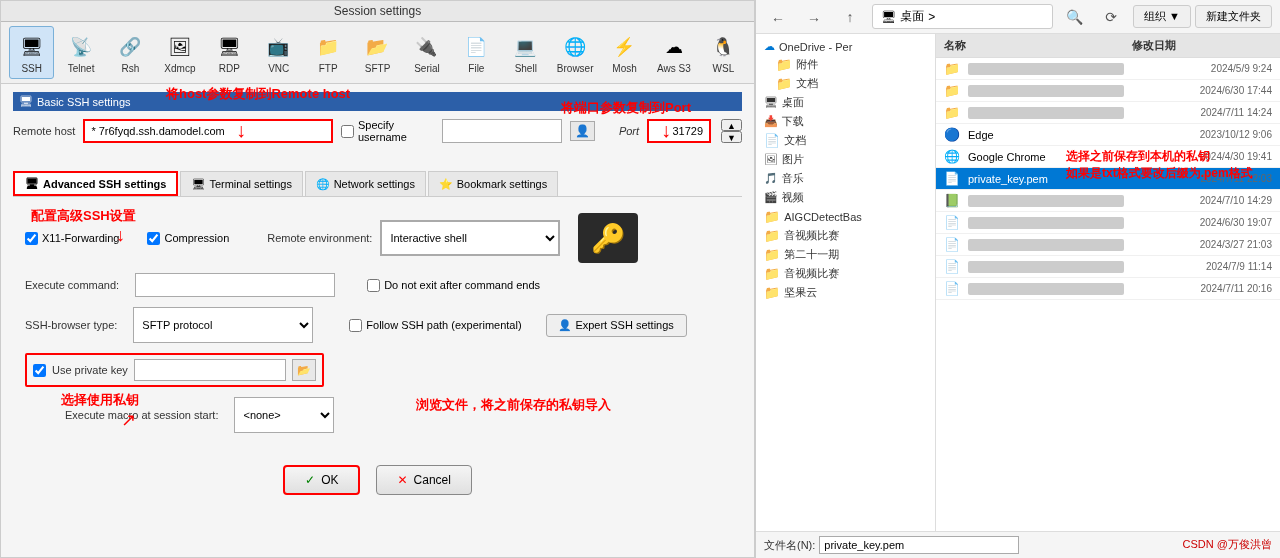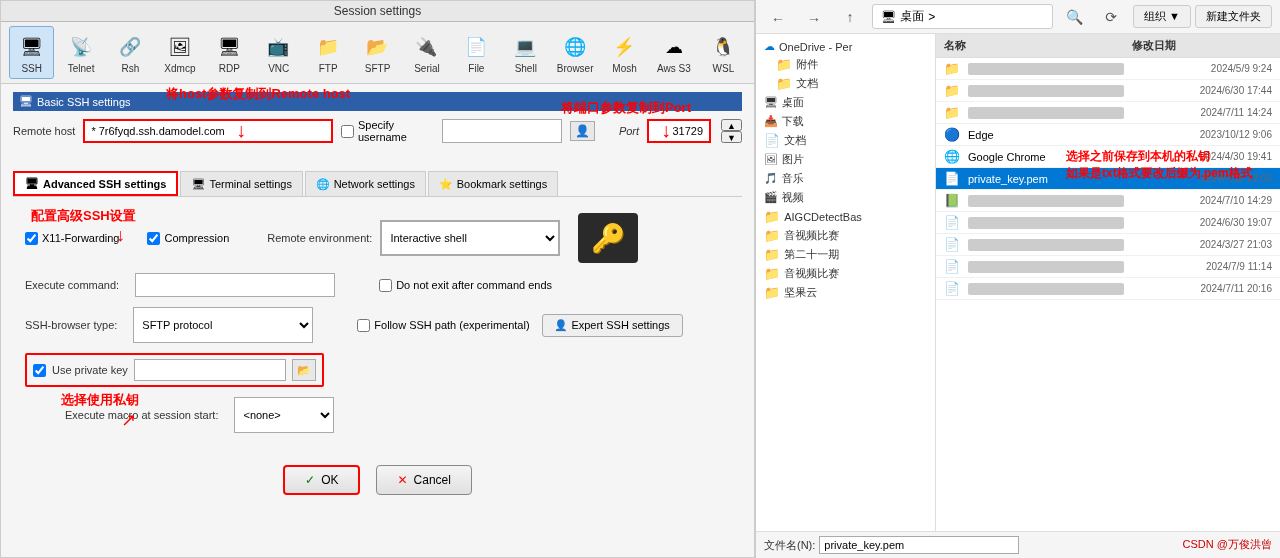--- a/index.html
+++ b/index.html
@@ -542,37 +542,37 @@
           <option>None</option>
         </select>
         <div class="key-icon-box">
           <span style="font-size:28px; color:#f5c542;">🔑</span>
         </div>
       </div>
 
       <div class="advanced-row">
         <span class="form-label">Execute command:</span>
         <input type="text" class="form-input" style="width: 200px; margin-left: 8px;">
-        <label class="checkbox-label" style="margin-left:36px;">
+        <label class="checkbox-label" style="margin-left:24px;">
           <input type="checkbox" style="">
           <span>Do not exit after command ends</span>
         </label>
       </div>
 
       <div class="advanced-row">
         <span class="form-label">SSH-browser type:</span>
         <select class="select-input sftp-select" style="margin-left:8px;">
           <option>SFTP protocol</option>
           <option>SCP protocol</option>
         </select>
-        <label class="checkbox-label" style="margin-left:36px;">
+        <label class="checkbox-label" style="margin-left:28px;">
           <input type="checkbox" style="">
           <span>Follow SSH path (experimental)</span>
         </label>
-        <button class="btn" style="margin-left:4px;">
+        <button class="btn" style="margin-left:16px;">
           <span>👤</span>
           <span>Expert SSH settings</span>
         </button>
       </div>
 
       <div class="advanced-row">
         <div class="use-private-key-row">
           <input type="checkbox" checked="" style="">
           <span class="form-label">Use private key</span>
           <input type="text" class="private-key-input" style="">
@@ -586,20 +586,23 @@
           <option>&lt;none&gt;</option>
         </select>
       </div>
     </div>
 
     <div style="position:absolute; top:390px; left:60px; color:red; font-size:13px; font-weight:bold; z-index:20; pointer-events:none;">
       选择使用私钥
     </div>
     <div style="position:absolute; top:408px; left:120px; color:red; font-size:18px; z-index:20; pointer-events:none;">↗</div>
 
+    <div style="position:absolute; top:395px; left:415px; color:red; font-size:13px; font-weight:bold; z-index:20; pointer-events:none;">
+      浏览文件，将之前保存的私钥导入
+    </div>
 
     <div class="footer-buttons">
       <button class="ok-btn">
         <span style="color:green;">✓</span>
         <span>OK</span>
       </button>
       <button class="cancel-btn">
         <span style="color:red;">✕</span>
         <span>Cancel</span>
       </button>

